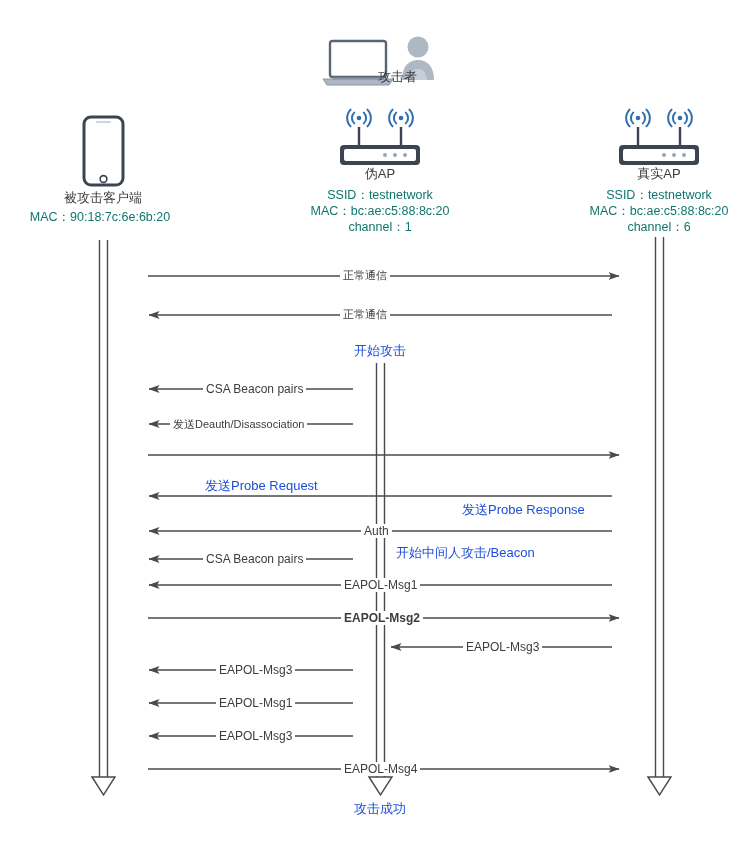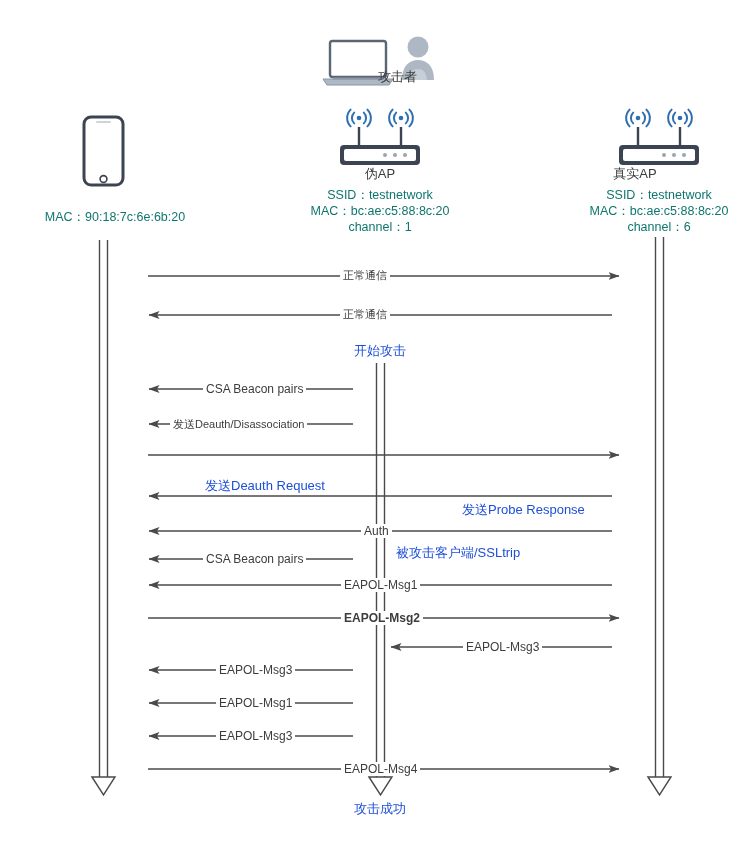--- a/index.html
+++ b/index.html
@@ -224,39 +224,40 @@
 
     <g>
       <line x1="353" y1="736" x2="149" y2="736" stroke="#4a4a4a" stroke-width="1.4" marker-end="url(#arrowSolidL)"></line>
     </g>
 
     <g>
       <line x1="148" y1="769" x2="619" y2="769" stroke="#4a4a4a" stroke-width="1.4" marker-end="url(#arrowSolid)"></line>
     </g>
   </svg>
 
-  <div class="node-sub" style="left:15px; top:209px; width:200px;">MAC：90:18:7c:6e:6b:20</div>
+  <div class="node-label" style="left:3px; top:189px; width:200px;">被攻击客户端</div>
+  <div class="node-sub" style="left:0; top:209px; width:200px;">MAC：90:18:7c:6e:6b:20</div>
 
   <div class="node-label" style="left:370px; top:68px; width:100px; text-align:left;margin-left:8px;">攻击者</div>
 
   <div class="node-label" style="left:330px; top:165px; width:100px;">伪AP</div>
   <div class="node-sub" style="left:280px; top:187px; width:200px;">SSID：testnetwork</div>
   <div class="node-sub" style="left:280px; top:203px; width:200px;">MAC：bc:ae:c5:88:8c:20</div>
   <div class="node-sub" style="left:280px; top:219px; width:200px;">channel：1</div>
 
-  <div class="node-label" style="left:585px; top:165px; width:100px;">真实AP</div>
+  <div class="node-label" style="left:609px; top:165px; width:100px;">真实AP</div>
   <div class="node-sub" style="left:559px; top:187px; width:200px;">SSID：testnetwork</div>
   <div class="node-sub" style="left:559px; top:203px; width:200px;">MAC：bc:ae:c5:88:8c:20</div>
   <div class="node-sub" style="left:559px; top:219px; width:200px;">channel：6</div>
 
   <div class="note-label" style="left:330px; top:343px; width:100px; text-align:center;">开始攻击</div>
-  <div class="note-label" style="left:396px; top:545px;">被攻击客户端/SSLtrip</div>
+  <div class="note-label" style="left:396px; top:545px;">开始中间人攻击/Beacon</div>
   <div class="note-label" style="left:330px; top:801px; width:100px; text-align:center;">攻击成功</div>
   <div class="note-label" style="left:462px; top:502px;">发送Probe Response</div>
-  <div class="note-label" style="left:205px; top:478px;">发送Deauth Request</div>
+  <div class="note-label" style="left:205px; top:478px;">发送Probe Request</div>
 
   <div class="msg-label cn" style="left:340px; top:268px;">正常通信</div>
   <div class="msg-label cn" style="left:340px; top:307px;">正常通信</div>
   <div class="msg-label" style="left:203px; top:382px;">CSA Beacon pairs</div>
   <div class="msg-label cn" style="left:170px; top:417px;">发送Deauth/Disassociation</div>
   <div class="msg-label" style="left:361px; top:524px;">Auth</div>
   <div class="msg-label" style="left:203px; top:552px;">CSA Beacon pairs</div>
   <div class="msg-label" style="left:341px; top:578px;">EAPOL-Msg1</div>
   <div class="msg-label" style="left:341px; top:611px;font-weight:bold;">EAPOL-Msg2</div>
   <div class="msg-label" style="left:463px; top:640px;">EAPOL-Msg3</div>

